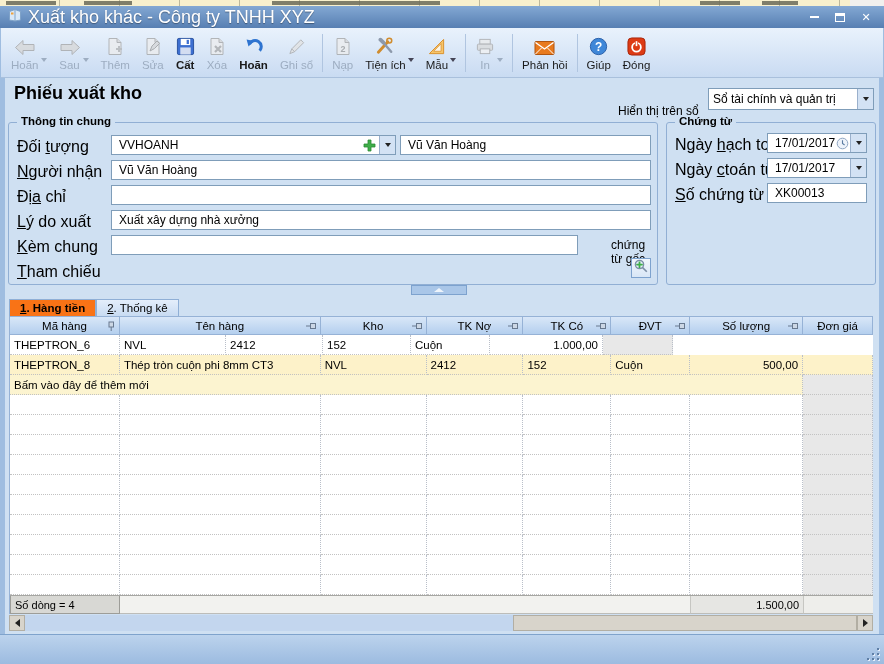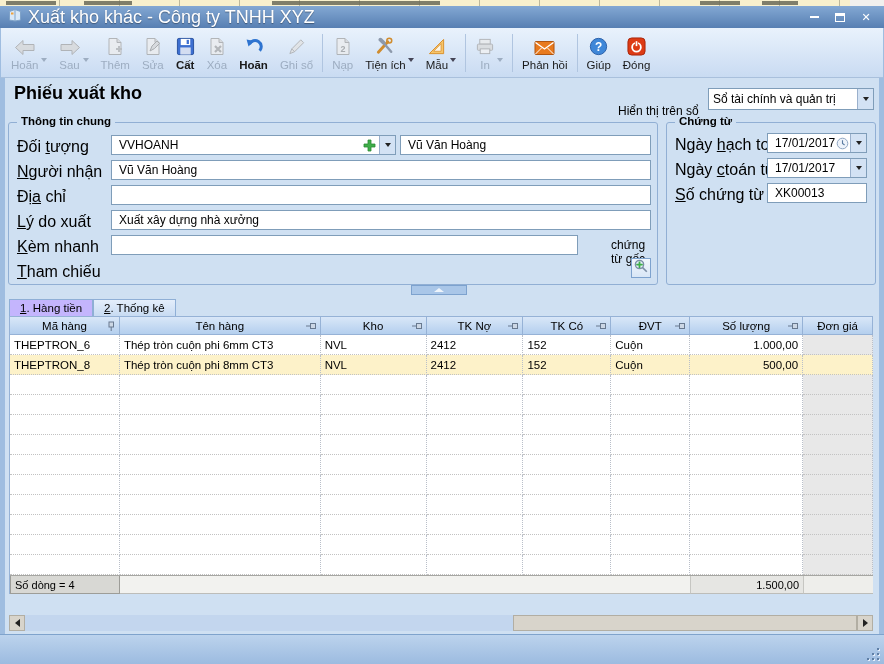--- a/index.html
+++ b/index.html
@@ -59,21 +59,21 @@
   .ref-btn{position:absolute;right:6px;width:20px;height:20px;background:linear-gradient(#f2f7fd,#d8e6f6);
     border:1px solid #7da2ce;display:flex;align-items:center;justify-content:center}
   
   .split-handle{position:absolute;left:406px;top:207px;width:56px;height:10px;background:#a9c6e8;
     border:1px solid #7da2ce;display:flex;align-items:center;justify-content:center}
   .split-mark{width:10px;height:4px;background:#eef4fb;clip-path:polygon(50% 0,100% 100%,0 100%)}
   
   .tabs{position:absolute;left:4px;top:221px;height:17px;display:flex}
   .tab{height:17px;display:flex;align-items:center;padding:0 10px;font-size:11.5px;
     border:1px solid #8fafd6;border-bottom:none;background:linear-gradient(#e4eefb,#c8dbf2)}
-  .tab.active{background:#c4b5fd;font-weight:normal}
+  .tab.active{background:#f97316;font-weight:bold}
   
   .grid{position:absolute;left:4px;top:238px;width:864px;border-left:1px solid #96b2d6}
   .grid-head{display:flex;height:19px}
   .gth{position:relative;background:linear-gradient(#d9e7f8,#b4cfee);border:1px solid #96b2d6;border-left:none;
     display:flex;align-items:center;justify-content:center;font-size:11.5px;white-space:nowrap}
   .gth .pin{position:absolute;right:3px;top:4px}
   .grid-row{display:flex;height:20px;background:#fff}
   .gtd{border-right:1px dotted #b9bfc9;border-bottom:1px dotted #c2c2c2;font-size:11.5px;
     display:flex;align-items:center;padding:0 4px;white-space:nowrap;overflow:hidden}
   .gtd.num{justify-content:flex-end}
@@ -361,21 +361,21 @@
       <span class="f-lbl" style="top:65px"><span>Đị</span><span class="u">a</span><span> chỉ</span></span>
       <div class="inp" style="left:102px;top:62px;width:540px">
         <span class="combo-text"></span>
       </div>
 
       <span class="f-lbl" style="top:90px"><span></span><span class="u">L</span><span>ý do xuất</span></span>
       <div class="inp" style="left:102px;top:87px;width:540px">
         <span class="combo-text">Xuất xây dựng nhà xưởng</span>
       </div>
 
-      <span class="f-lbl" style="top:115px"><span></span><span class="u">K</span><span>èm nhanh</span></span>
+      <span class="f-lbl" style="top:115px"><span></span><span class="u">K</span><span>èm chung</span></span>
       <div class="inp" style="left:102px;top:112px;width:467px">
         <span class="combo-text"></span>
       </div>
       <span class="suffix-lbl" style="left:602px;top:115px">chứng từ gốc</span>
 
       <span class="f-lbl" style="top:140px"><span></span><span class="u">T</span><span>ham chiếu</span></span>
       <div class="ref-btn" style="top:135px">
         <span>
           <svg width="16" height="16" viewBox="0 0 16 16">
               <circle cx="6.5" cy="6.5" r="4.2" fill="#e6eefb" stroke="#7b8ea6" stroke-width="1.2"></circle>
@@ -480,36 +480,39 @@
                 <line x1="1" y1="5" x2="5.5" y2="5" stroke="#68798f"></line>
                 <rect x="5.5" y="2.5" width="5" height="5" fill="#ccd7e5" stroke="#68798f"></rect>
               </svg></span>
           </div>
           <div class="gth" style="width:70px">
             <span>Đơn giá</span>
           </div>
         </div>
         <div class="grid-row">
           <div class="gtd" style="width:110px">THEPTRON_6</div>
-          <div class="gtd" style="width:201px">Thép tròn cuộn phi 6mm CT3</div>
           <div class="gtd" style="width:106px">NVL</div>
           <div class="gtd" style="width:97px">2412</div>
           <div class="gtd" style="width:88px">152</div>
           <div class="gtd" style="width:79px">Cuộn</div>
           <div class="gtd num" style="width:113px">1.000,00</div>
           <div class="gtd readonly" style="width:70px"></div>
         </div>
         <div class="grid-row selected">
           <div class="gtd" style="width:110px">THEPTRON_8</div>
           <div class="gtd" style="width:201px">Thép tròn cuộn phi 8mm CT3</div>
           <div class="gtd" style="width:106px">NVL</div>
           <div class="gtd" style="width:97px">2412</div>
           <div class="gtd" style="width:88px">152</div>
           <div class="gtd" style="width:79px">Cuộn</div>
           <div class="gtd num" style="width:113px">500,00</div>
+          <div class="gtd readonly" style="width:70px"></div>
+        </div>
+        <div class="grid-row addrow">
+          <div class="gtd addcell" style="width:794px">Bấm vào đây để thêm mới</div>
           <div class="gtd readonly" style="width:70px"></div>
         </div>
         <div class="grid-row">
           <div class="gtd" style="width:110px"></div>
           <div class="gtd" style="width:201px"></div>
           <div class="gtd" style="width:106px"></div>
           <div class="gtd" style="width:97px"></div>
           <div class="gtd" style="width:88px"></div>
           <div class="gtd" style="width:79px"></div>
           <div class="gtd" style="width:113px"></div>

